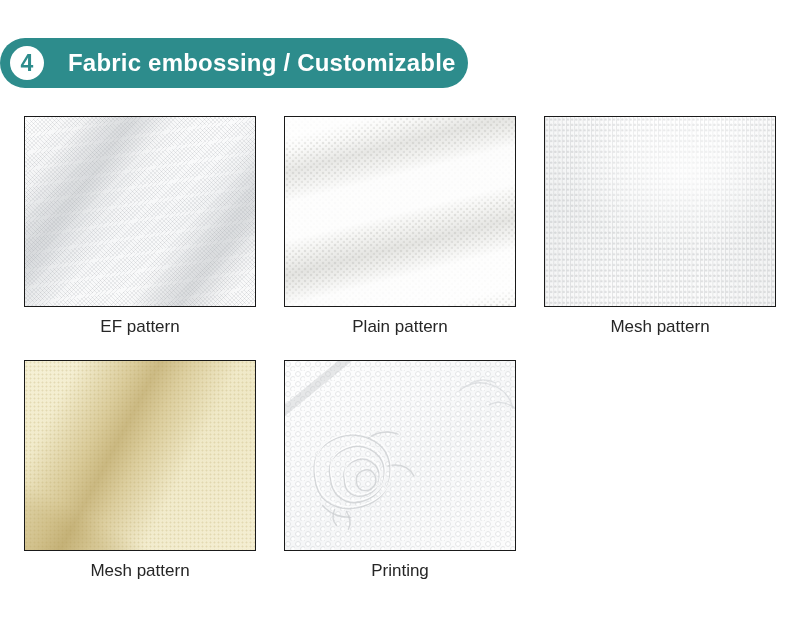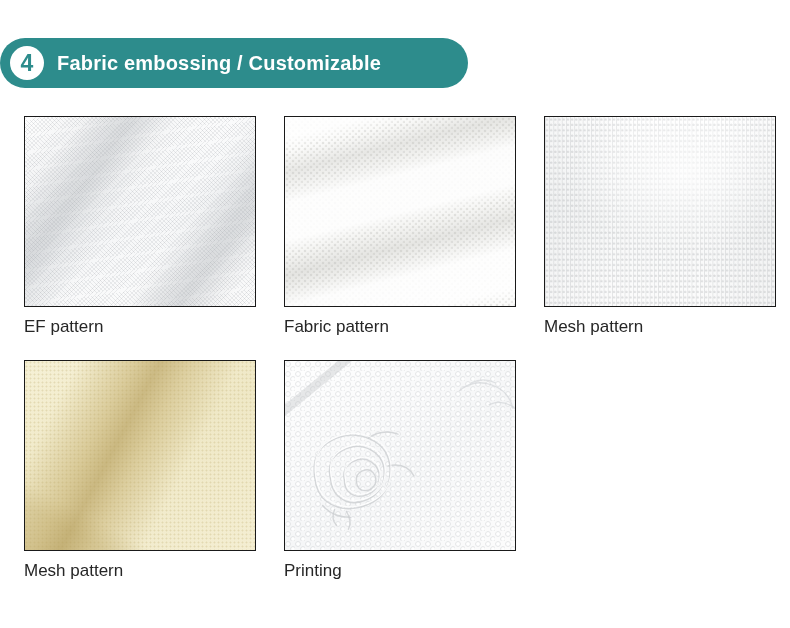--- a/index.html
+++ b/index.html
@@ -40,23 +40,23 @@
     align-items: center;
     justify-content: center;
     font-size: 23px;
     font-weight: bold;
     line-height: 1;
     flex: 0 0 auto;
     letter-spacing: 0;
   }
   #header-title {
     color: #ffffff;
-    font-size: 20px;
+    font-size: 24px;
     font-weight: bold;
-    margin-left: 13px;
+    margin-left: 24px;
     white-space: nowrap;
     letter-spacing: 0.2px;
   }
 
   
   #swatch-grid {
     position: absolute;
     left: 24px;
     top: 116px;
     width: 746px;
@@ -75,21 +75,21 @@
     box-sizing: border-box;
     overflow: hidden;
     position: relative;
     background: #fdfdfd;
   }
   .swatch-img {
     position: absolute;
     inset: 0;
   }
   .swatch-caption {
-    text-align: left;
+    text-align: center;
     font-size: 17px;
     color: #262626;
     padding-top: 11px;
     padding-bottom: 14px;
     line-height: 1.1;
     white-space: nowrap;
   }
 
   
 
@@ -269,21 +269,21 @@
     <div class="swatch-frame">
       <div class="swatch-img tex-ef"></div>
     </div>
     <div class="swatch-caption">EF pattern</div>
   </div>
 
   <div class="swatch-cell">
     <div class="swatch-frame">
       <div class="swatch-img tex-pearl"></div>
     </div>
-    <div class="swatch-caption">Fabric pattern</div>
+    <div class="swatch-caption">Plain pattern</div>
   </div>
 
 
   <div class="swatch-cell">
     <div class="swatch-frame">
       <div class="swatch-img tex-mesh-white"></div>
     </div>
     <div class="swatch-caption">Mesh pattern</div>
   </div>
 

